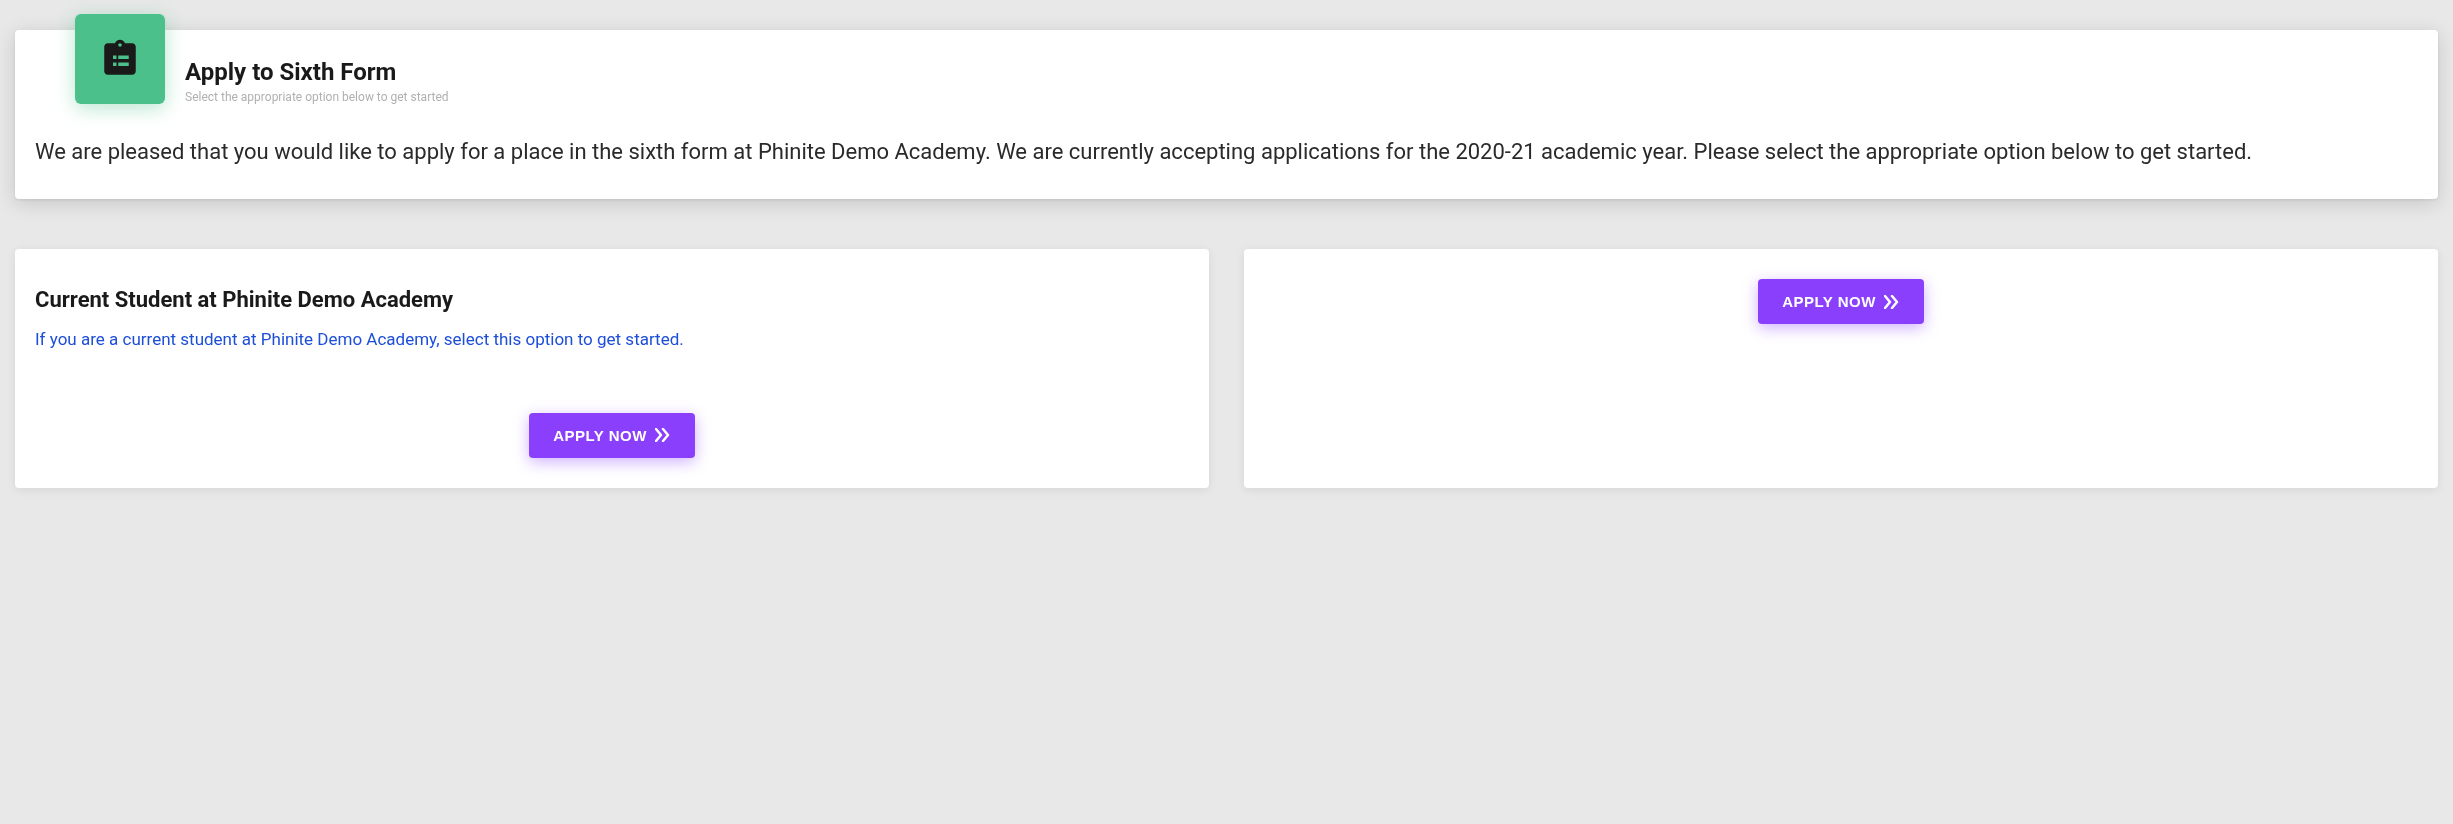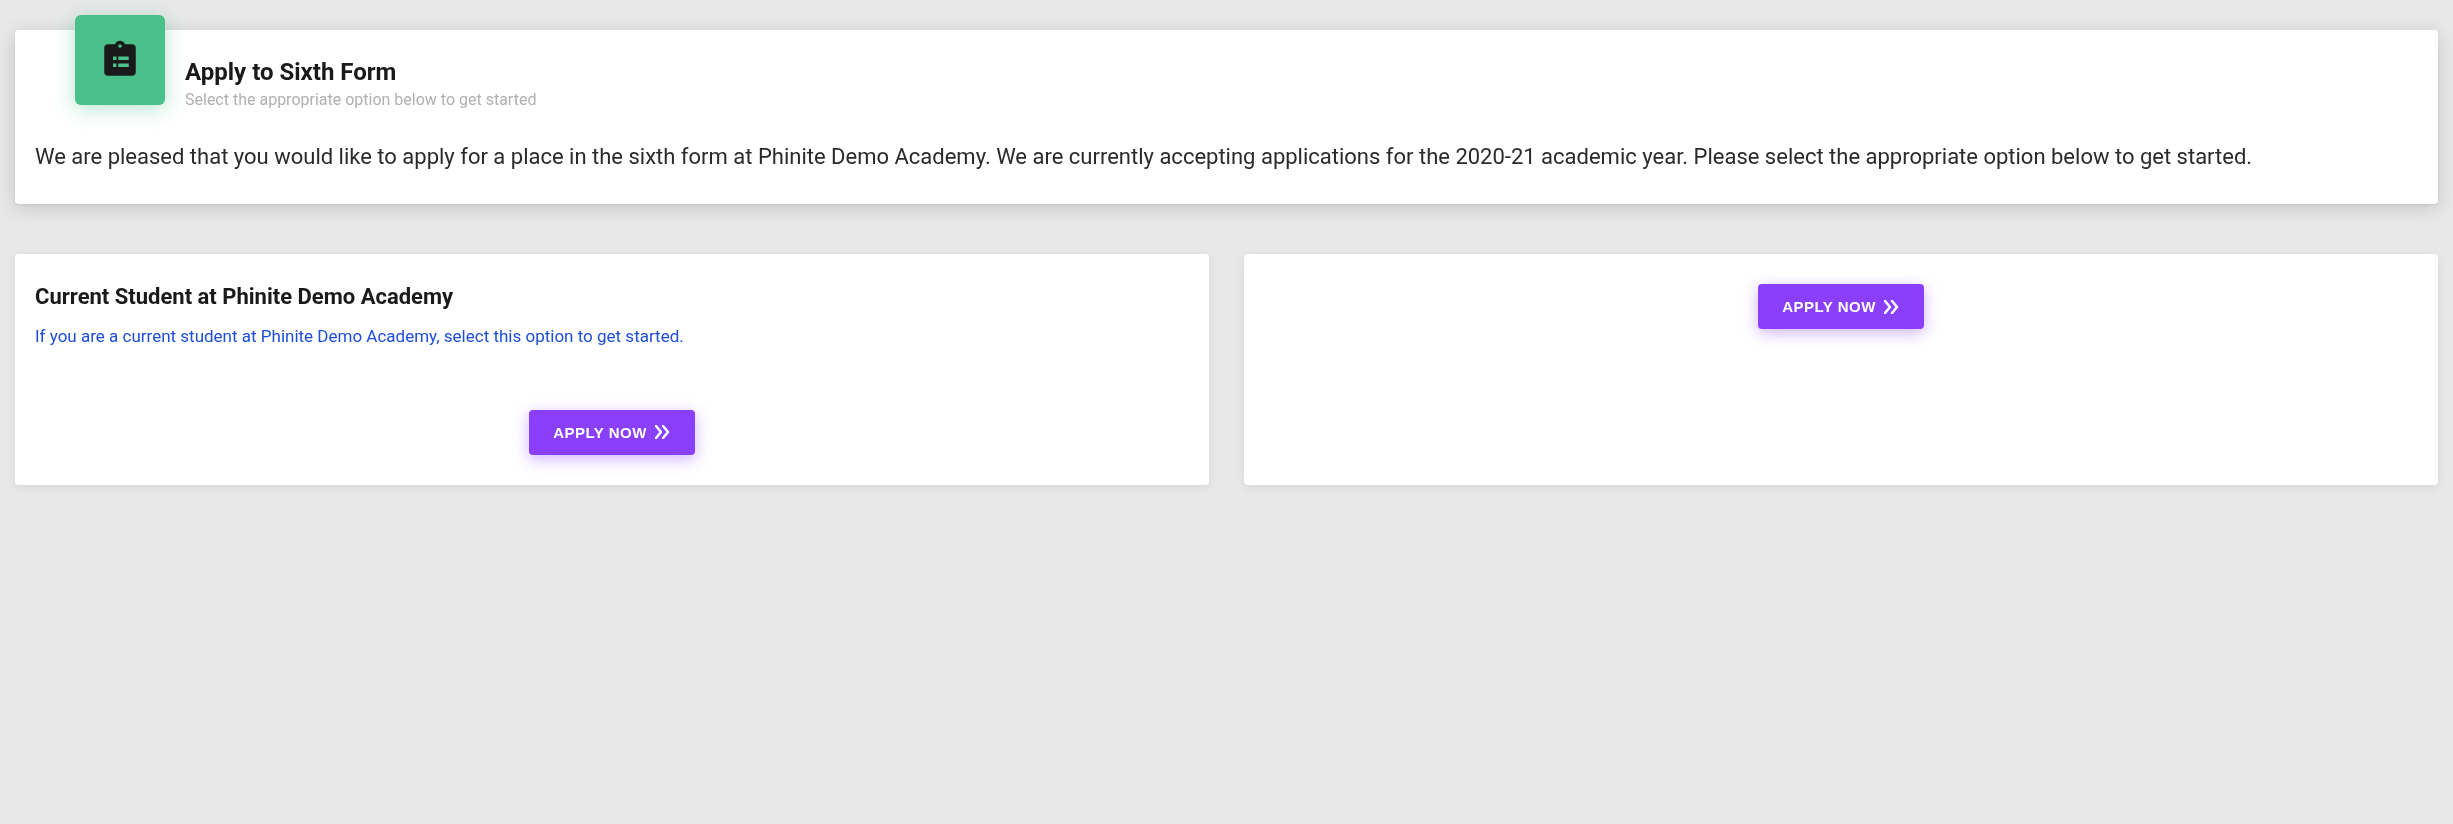--- a/index.html
+++ b/index.html
@@ -16,21 +16,21 @@
       background: #ffffff;
       border-radius: 4px;
       box-shadow: 0 4px 20px rgba(0,0,0,0.15), 0 1px 3px rgba(0,0,0,0.08);
       padding: 20px;
       margin-top: 15px;
       margin-bottom: 50px;
       position: relative;
     }
     .header-top {
       display: flex;
-      align-items: center;
+      align-items: flex-end;
       gap: 20px;
       margin-bottom: 30px;
     }
     .icon-badge {
       background-color: #4bc08a;
       width: 90px;
       height: 90px;
       border-radius: 6px;
       display: flex;
       align-items: center;
@@ -48,21 +48,21 @@
     .header-text {
       padding-top: 8px;
     }
     .header-title {
       font-size: 24px;
       font-weight: 700;
       color: #1a1a1a;
       margin-bottom: 4px;
     }
     .header-subtitle {
-      font-size: 16px;
+      font-size: 12px;
       color: #b0b0b0;
     }
     .header-description {
       font-size: 22px;
       color: #2a2a2a;
       line-height: 1.6;
       padding: 0 0 10px 0;
     }
     .options-row {
       display: flex;
@@ -75,20 +75,21 @@
       box-shadow: 0 2px 10px rgba(0,0,0,0.08);
       padding: 30px 20px 30px 20px;
       display: flex;
       flex-direction: column;
     }
     .option-title {
       font-size: 22px;
       font-weight: 700;
       color: #1a1a1a;
       margin-bottom: 15px;
+      margin-top: 8px;
     }
     .option-description {
       font-size: 17px;
       color: #1d4ed8;
       line-height: 1.5;
       margin-bottom: 60px;
       flex: 1;
     }
     .apply-button {
       background-color: #8a3ffc;

